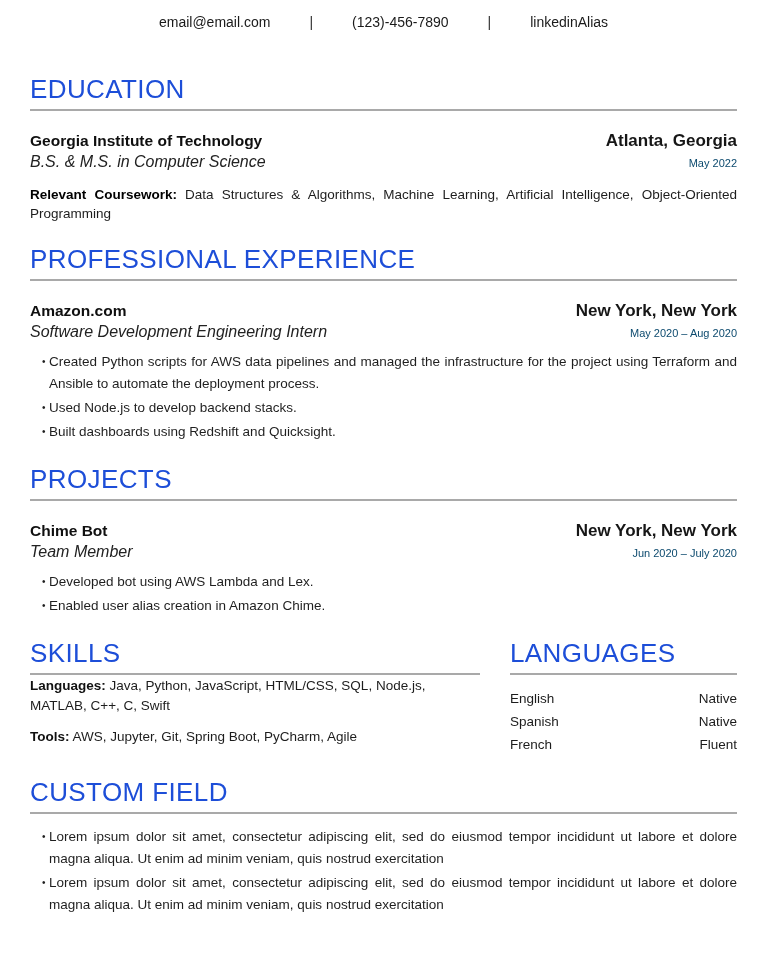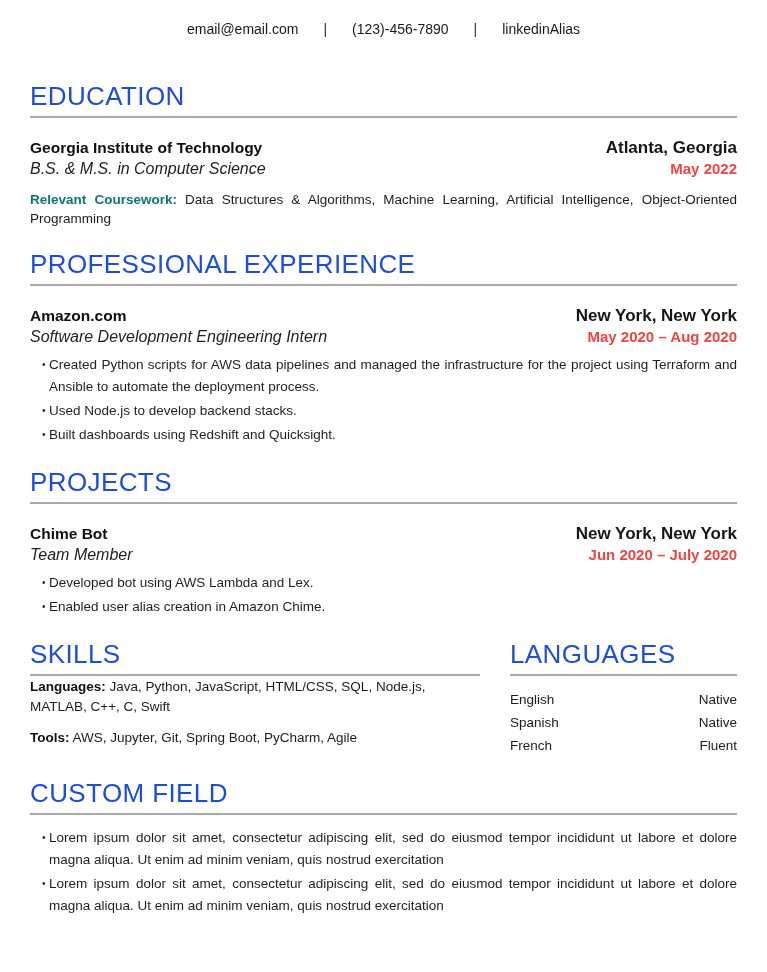--- a/index.html
+++ b/index.html
@@ -25,22 +25,22 @@
     line-height: 50px;
     font-weight: bold;
     letter-spacing: 7px;
     word-spacing: 18px;
     color: #050505;
   }
   .contact-line {
     display: flex;
     justify-content: center;
     align-items: baseline;
-    gap: 25px;
-    margin-top: 13px;
+    gap: 39px;
+    margin-top: 6px;
     font-size: 14px;
     line-height: 17px;
     color: #1a1a1a;
     text-align: right;
   }
   .contact-sep { color: #2e2e2e; }
   
   .sec { margin-top: 22px; }
   .sec-first { margin-top: 44px; }
   .sec-title {
@@ -76,31 +76,30 @@
     line-height: 19px;
     color: #161616;
   }
   .entry-sub {
     font-style: italic;
     font-size: 16px;
     line-height: 19px;
     color: #222222;
   }
   .entry-date {
-    font-size: 15px;
-    line-height: 19px;
-    color: #ef4444;
-    font-weight: bold;
+    font-size: 11px;
+    line-height: 19px;
+    color: #0c4a6e;
   }
   .coursework {
     margin: 12px 0 0 0;
     line-height: 19px;
     text-align: justify;
   }
-  .coursework strong { color: #0f766e; }
+  .coursework strong { color: #000000; }
   
   .bullets {
     list-style: none;
     margin: 8px 0 0 0;
     padding: 0 0 0 12px;
   }
   .bullets li {
     position: relative;
     padding-left: 7px;
     line-height: 22px;

